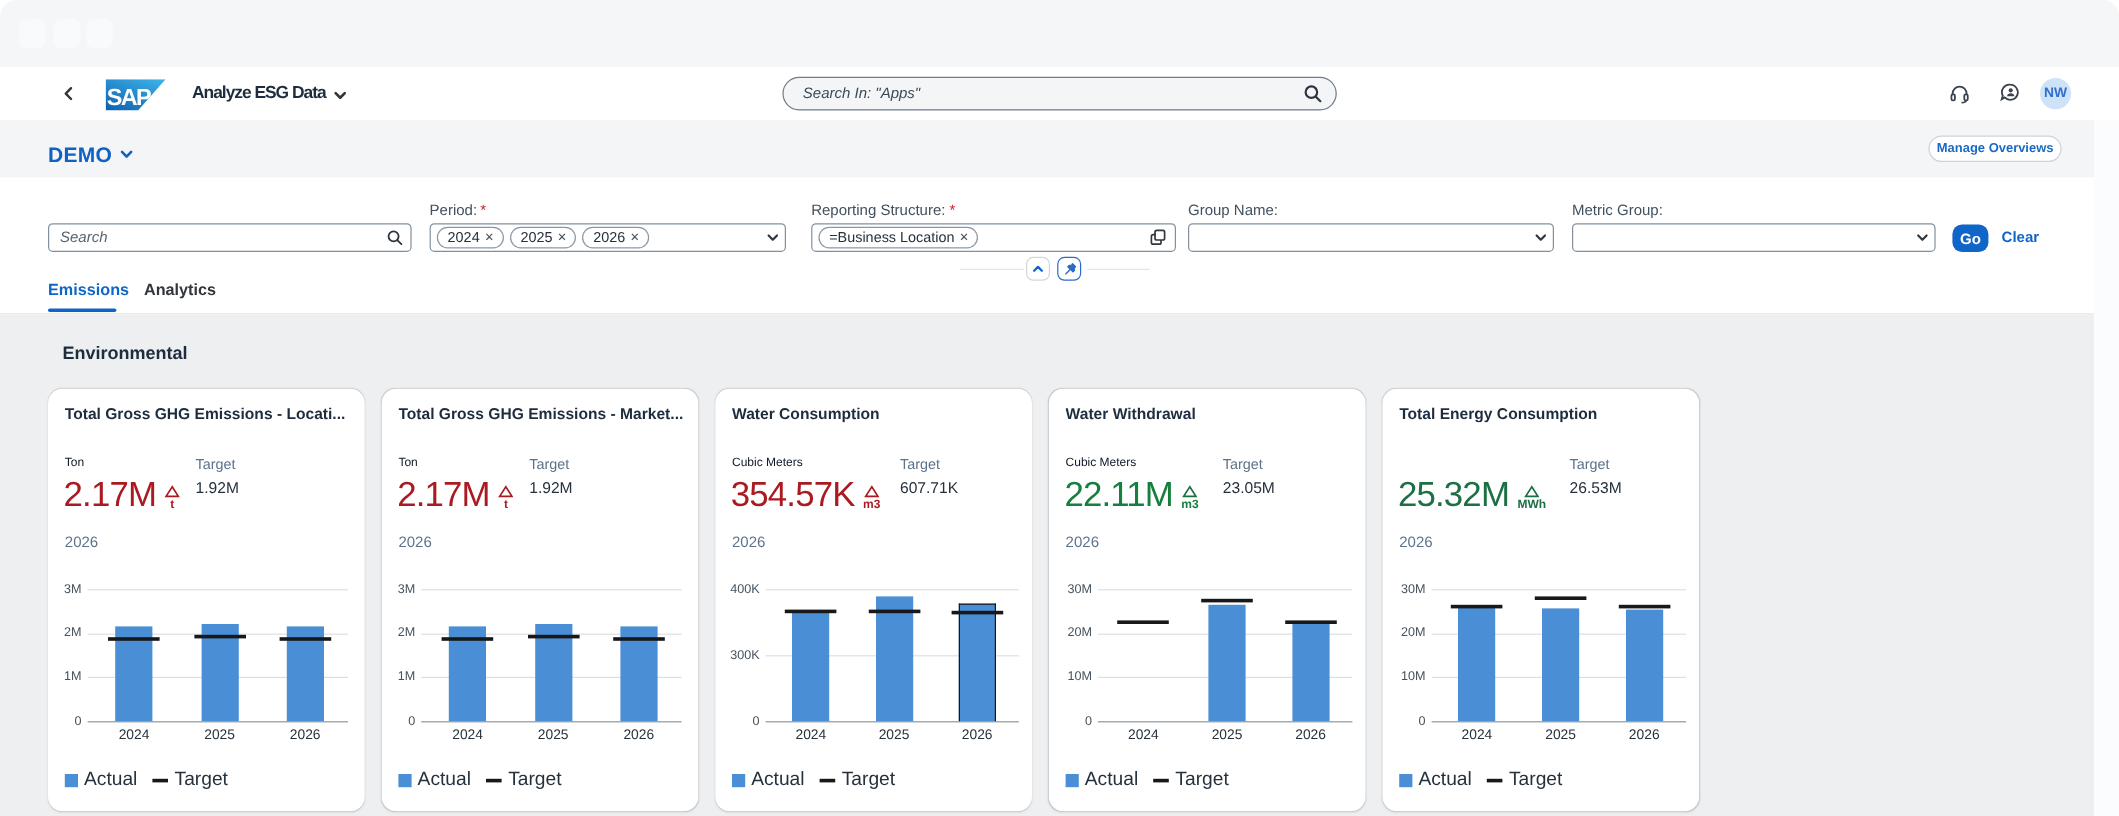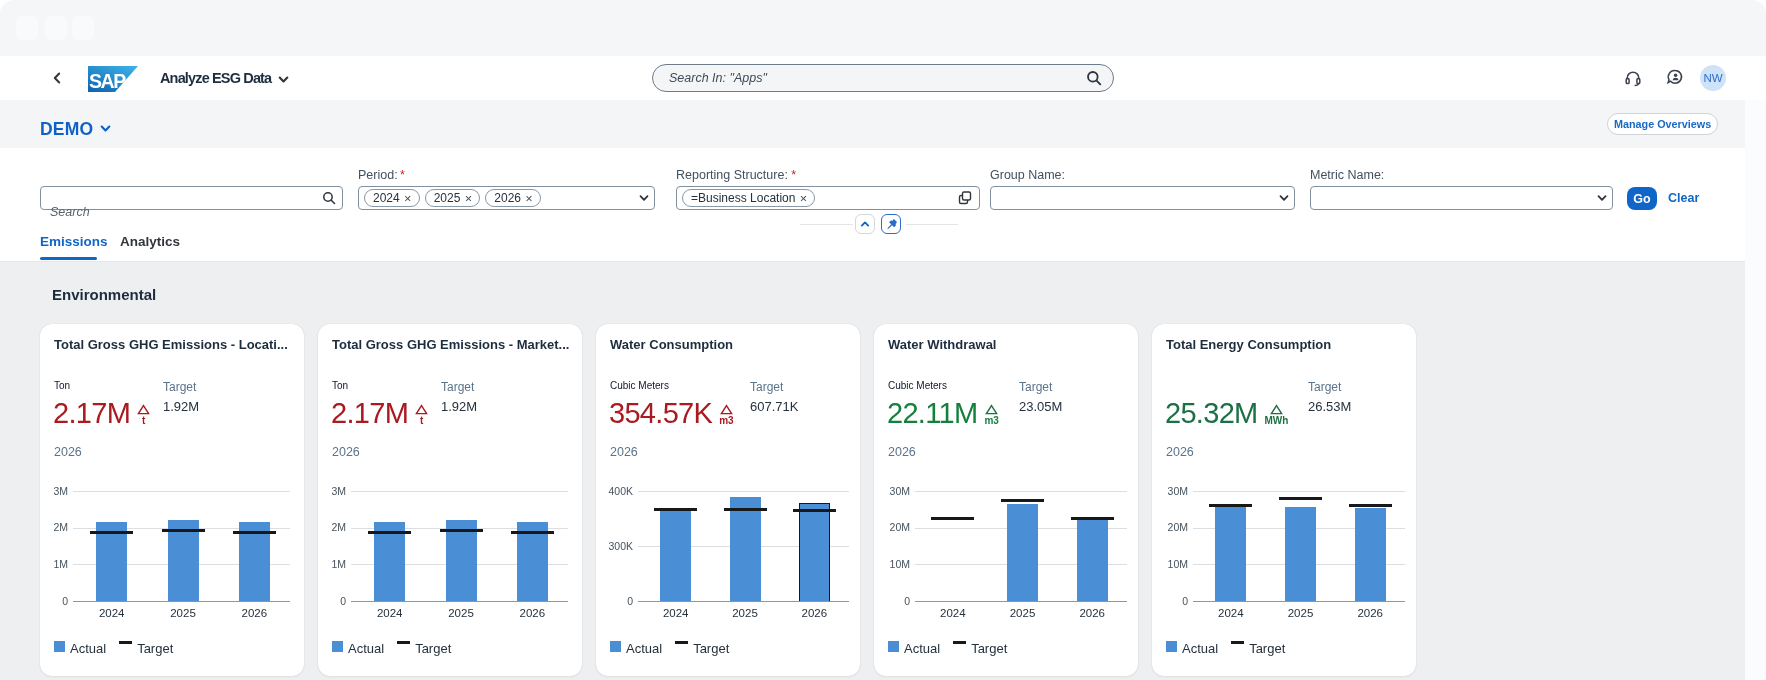--- a/index.html
+++ b/index.html
@@ -21,21 +21,21 @@
 .kpi{position:absolute;left:13px;top:73px;display:flex;align-items:flex-start}
 .kpi .num{font-size:29px;line-height:32px;letter-spacing:-0.7px}
 .kpi .dev{display:flex;flex-direction:column;align-items:center;margin-left:7px;margin-top:7px}
 .kpi .dev .u{font-size:10px;font-weight:bold;line-height:10px;margin-top:1px}
 .grid{position:absolute;height:1px;background:#dcdfe2}
 .base{position:absolute;height:1px;background:#8e979e}
 .ylab{position:absolute;font-size:10.5px;color:#46535e;text-align:right;width:30px}
 .xlab{position:absolute;font-size:11.5px;color:#25313d;text-align:center;width:44px}
 .bar{position:absolute;background:#4a8fd5}
 .tline{position:absolute;height:3px;background:#17181a}
-.leg{position:absolute;left:14px;top:317px;display:flex;align-items:flex-start;font-size:13px;color:#25313d}
+.leg{position:absolute;left:14px;top:317px;display:flex;align-items:center;font-size:16px;color:#25313d}
 .leg .sq{width:11px;height:11px;background:#4a8fd5;margin-right:5px}
 .leg .dash{width:13px;height:3px;background:#17181a;margin:0 5px 0 13px}
 </style></head><body>
 <div id="stage">
 
 <div class="abs" style="left:0;top:0;width:1766px;height:56px;background:#f5f6f8;border-radius:14px 14px 0 0"></div>
 <div class="abs" style="left:16px;top:16px;width:22px;height:24px;background:#fff;opacity:.45;border-radius:6px"></div>
 <div class="abs" style="left:45px;top:16px;width:22px;height:24px;background:#fff;opacity:.45;border-radius:6px"></div>
 <div class="abs" style="left:72px;top:16px;width:22px;height:24px;background:#fff;opacity:.45;border-radius:6px"></div>
 
@@ -78,37 +78,37 @@
   <path d="M14.6 14.6 q-0.4 1.9 -4 1.9"></path>
  </svg></div>
 
 <div class="abs" style="left:1666px;top:69px">
  <svg width="19" height="18" viewBox="0 0 19 18" fill="none">
   <path d="M9.2 1.6 a6.3 6.3 0 1 1 -4.6 10.6 l-2.5 1.5 .9 -2.9 a6.3 6.3 0 0 1 6.2 -9.2z" stroke="#39424e" stroke-width="1.5"></path>
   <circle cx="9.6" cy="6.3" r="1.7" fill="#39424e"></circle>
   <path d="M6.5 11.2 a3.2 3.2 0 0 1 6.2 0z" fill="#39424e"></path>
  </svg></div>
 <div class="abs" style="left:1700px;top:65px;width:26px;height:26px;border-radius:50%;background:#cfe3f8;
- display:flex;align-items:center;justify-content:center;font-size:11.5px;font-weight:normal;color:#2f6fce">NW</div>
+ display:flex;align-items:center;justify-content:center;font-size:11.5px;font-weight:bold;color:#2f6fce">NW</div>
 
 <div class="abs" style="left:0;top:100px;width:1745px;height:48px;background:#f4f5f6"></div>
 <div class="abs" style="left:1745px;top:100px;width:21px;height:580px;background:#fbfcfd"></div>
 <div class="abs" style="left:40px;top:119px;font-size:17.5px;font-weight:bold;color:#0f62c4;letter-spacing:.2px">DEMO</div>
 <div class="abs" style="left:99px;top:122px">
       <svg width="13" height="13" viewBox="0 0 12 12" style="display:block">
         <path d="M2.5 4.2 L6 7.8 L9.5 4.2" fill="none" stroke="#0f62c4" stroke-width="2.0" stroke-linecap="round" stroke-linejoin="round"></path>
       </svg>
     </div>
 <div class="abs" style="left:1607px;top:113px;height:22px;background:#fff;border:1px solid #cfd4d9;border-radius:11px;
  display:flex;align-items:center;padding:0 6px;font-size:10.8px;font-weight:bold;color:#1a6ac5">Manage Overviews</div>
 
 <div class="abs" style="left:0;top:148px;width:1745px;height:114px;background:#fff"></div>
 
 <div class="field" style="left:40px;top:186px;width:303px"></div>
-<div class="abs" style="left:50px;top:205px;font-size:12.5px;font-style:italic;color:#56646f">Search</div>
+<div class="abs" style="left:50px;top:191px;font-size:12.5px;font-style:italic;color:#56646f">Search</div>
 <div class="abs" style="left:322px;top:191px">
       <svg width="14" height="14" viewBox="0 0 15 15" style="display:block">
         <circle cx="6.4" cy="6.4" r="4.5" fill="none" stroke="#2b3440" stroke-width="1.6"></circle>
         <path d="M9.9 9.9 L13.4 13.4" stroke="#2b3440" stroke-width="1.6" stroke-linecap="round"></path>
       </svg>
     </div>
 <div class="lbl" style="left:358px;top:168px">Period:<b> *</b></div>
 <div class="field" style="left:358px;top:186px;width:297px"></div>
 <div class="abs" style="left:364px;top:189px;display:flex">
       <span class="token">2024<span class="tokenx">✕</span></span>
@@ -130,21 +130,21 @@
   <rect x="5.5" y="2" width="8" height="8" rx="1.5"></rect>
   <path d="M10.5 10 v2 a1.5 1.5 0 0 1 -1.5 1.5 h-5 a1.5 1.5 0 0 1 -1.5 -1.5 v-5 a1.5 1.5 0 0 1 1.5 -1.5 h2"></path>
  </svg></div>
 <div class="lbl" style="left:990px;top:168px">Group Name:</div>
 <div class="field" style="left:990px;top:186px;width:305px"></div>
 <div class="abs" style="left:1278px;top:192px">
       <svg width="12" height="12" viewBox="0 0 12 12" style="display:block">
         <path d="M2.5 4.2 L6 7.8 L9.5 4.2" fill="none" stroke="#32363a" stroke-width="1.8" stroke-linecap="round" stroke-linejoin="round"></path>
       </svg>
     </div>
-<div class="lbl" style="left:1310px;top:168px">Metric Name:</div>
+<div class="lbl" style="left:1310px;top:168px">Metric Group:</div>
 <div class="field" style="left:1310px;top:186px;width:303px"></div>
 <div class="abs" style="left:1596px;top:192px">
       <svg width="12" height="12" viewBox="0 0 12 12" style="display:block">
         <path d="M2.5 4.2 L6 7.8 L9.5 4.2" fill="none" stroke="#32363a" stroke-width="1.8" stroke-linecap="round" stroke-linejoin="round"></path>
       </svg>
     </div>
 <div class="abs" style="left:1627px;top:187px;width:30px;height:23px;background:#1065c8;border-radius:8px;display:flex;align-items:center;justify-content:center;font-size:12.5px;font-weight:bold;color:#fff">Go</div>
 <div class="abs" style="left:1668px;top:191px;font-size:12.5px;font-weight:bold;color:#1065c8">Clear</div>
 <div class="abs" style="left:800px;top:224px;width:53px;height:1px;background:#e2e4e6"></div>
 <div class="abs" style="left:906px;top:224px;width:52px;height:1px;background:#e2e4e6"></div>

